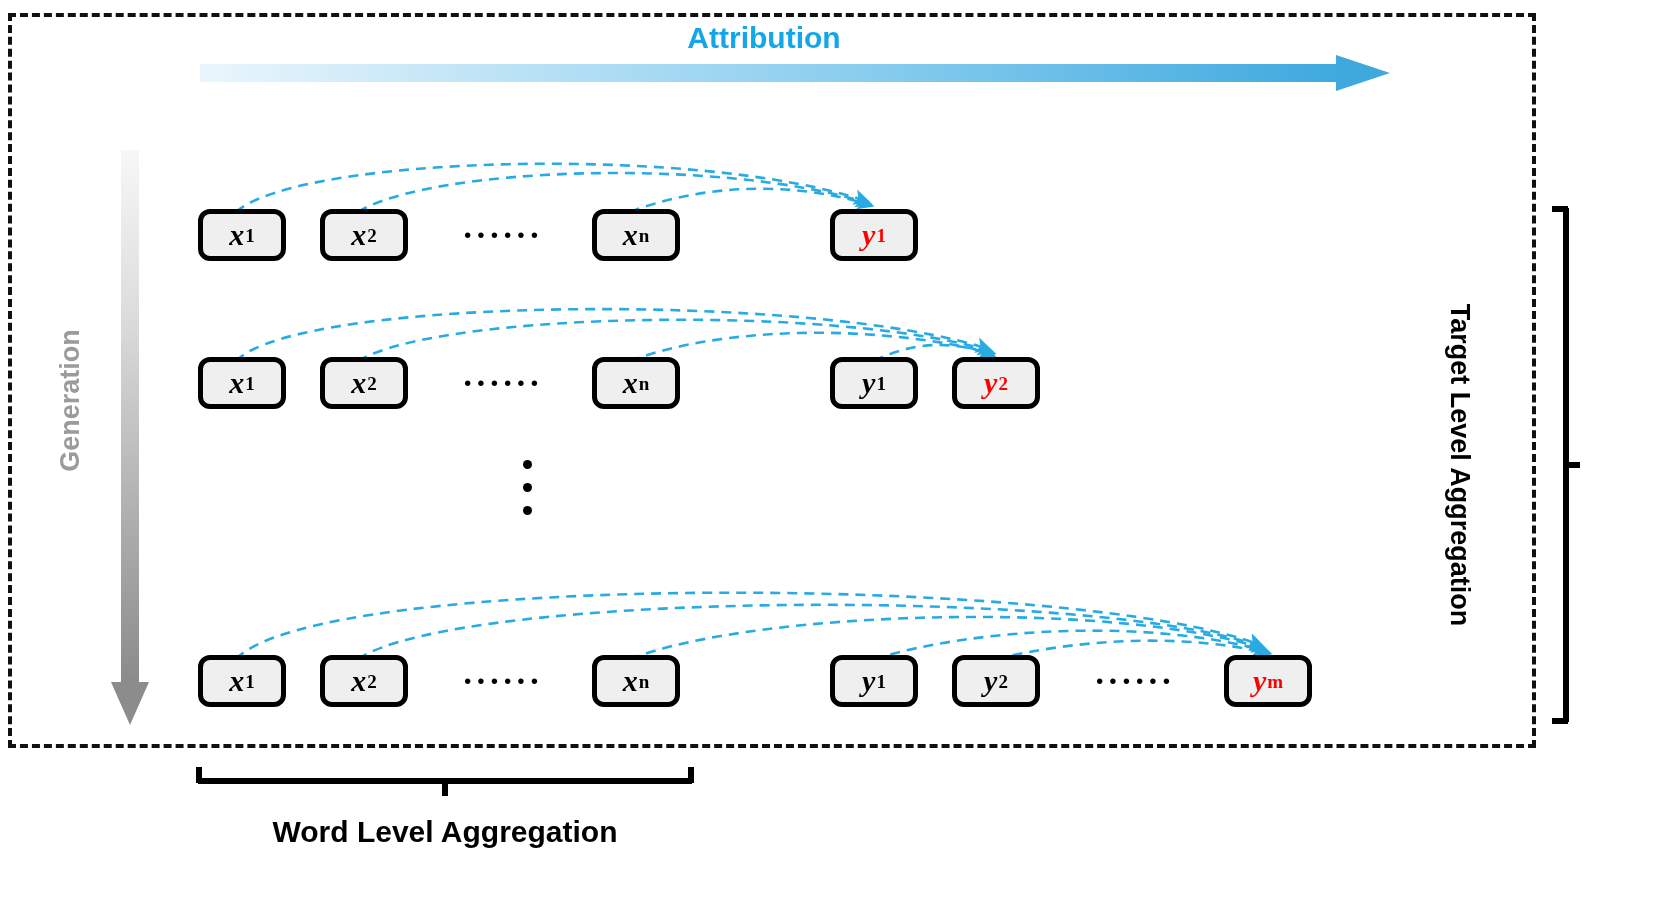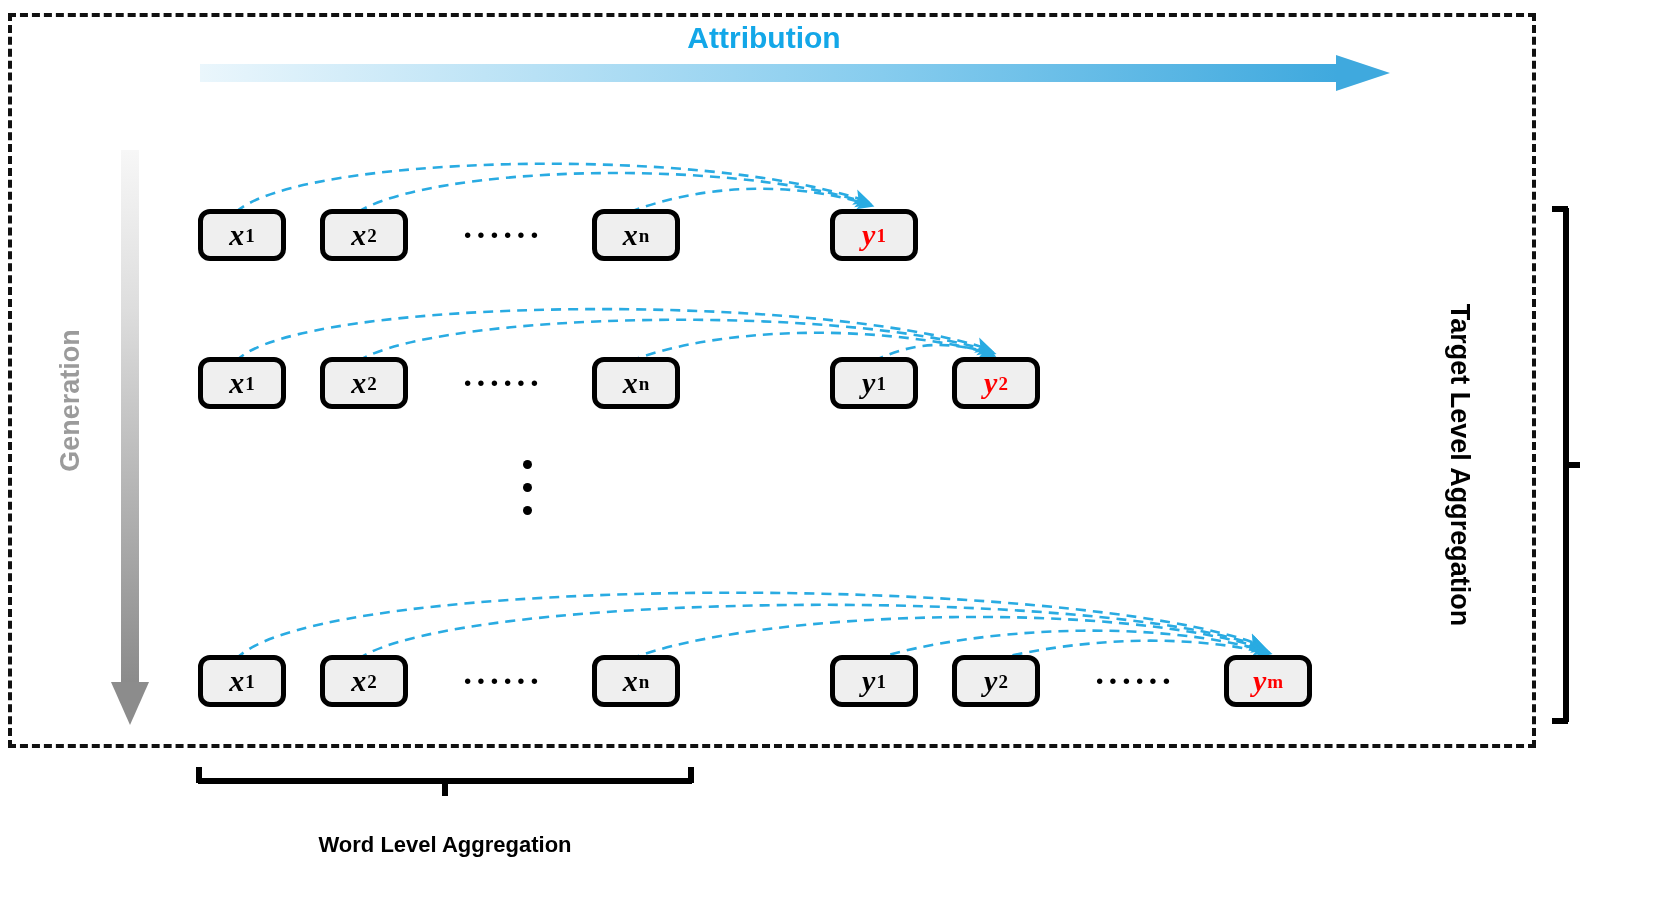--- a/index.html
+++ b/index.html
@@ -119,23 +119,22 @@
     white-space:nowrap;
   }
 
   
   .bottom-bracket{position:absolute;left:195px;top:760px;width:500px;height:34px;}
   .bottom-label{
     position:absolute;
     left:190px;top:810px;
     width:510px;
     text-align:center;
-    font-size:22px;font-weight:bold;color:#000;
-    white-space:nowrap;
-    margin-top:17px;
+    font-size:30px;font-weight:bold;color:#000;
+    white-space:nowrap;
   }
 </style>
 </head>
 <body>
 
 <div id="stage">
 
   <div class="dashed-frame"></div>
 
   <div class="attribution-title">Attribution</div>

